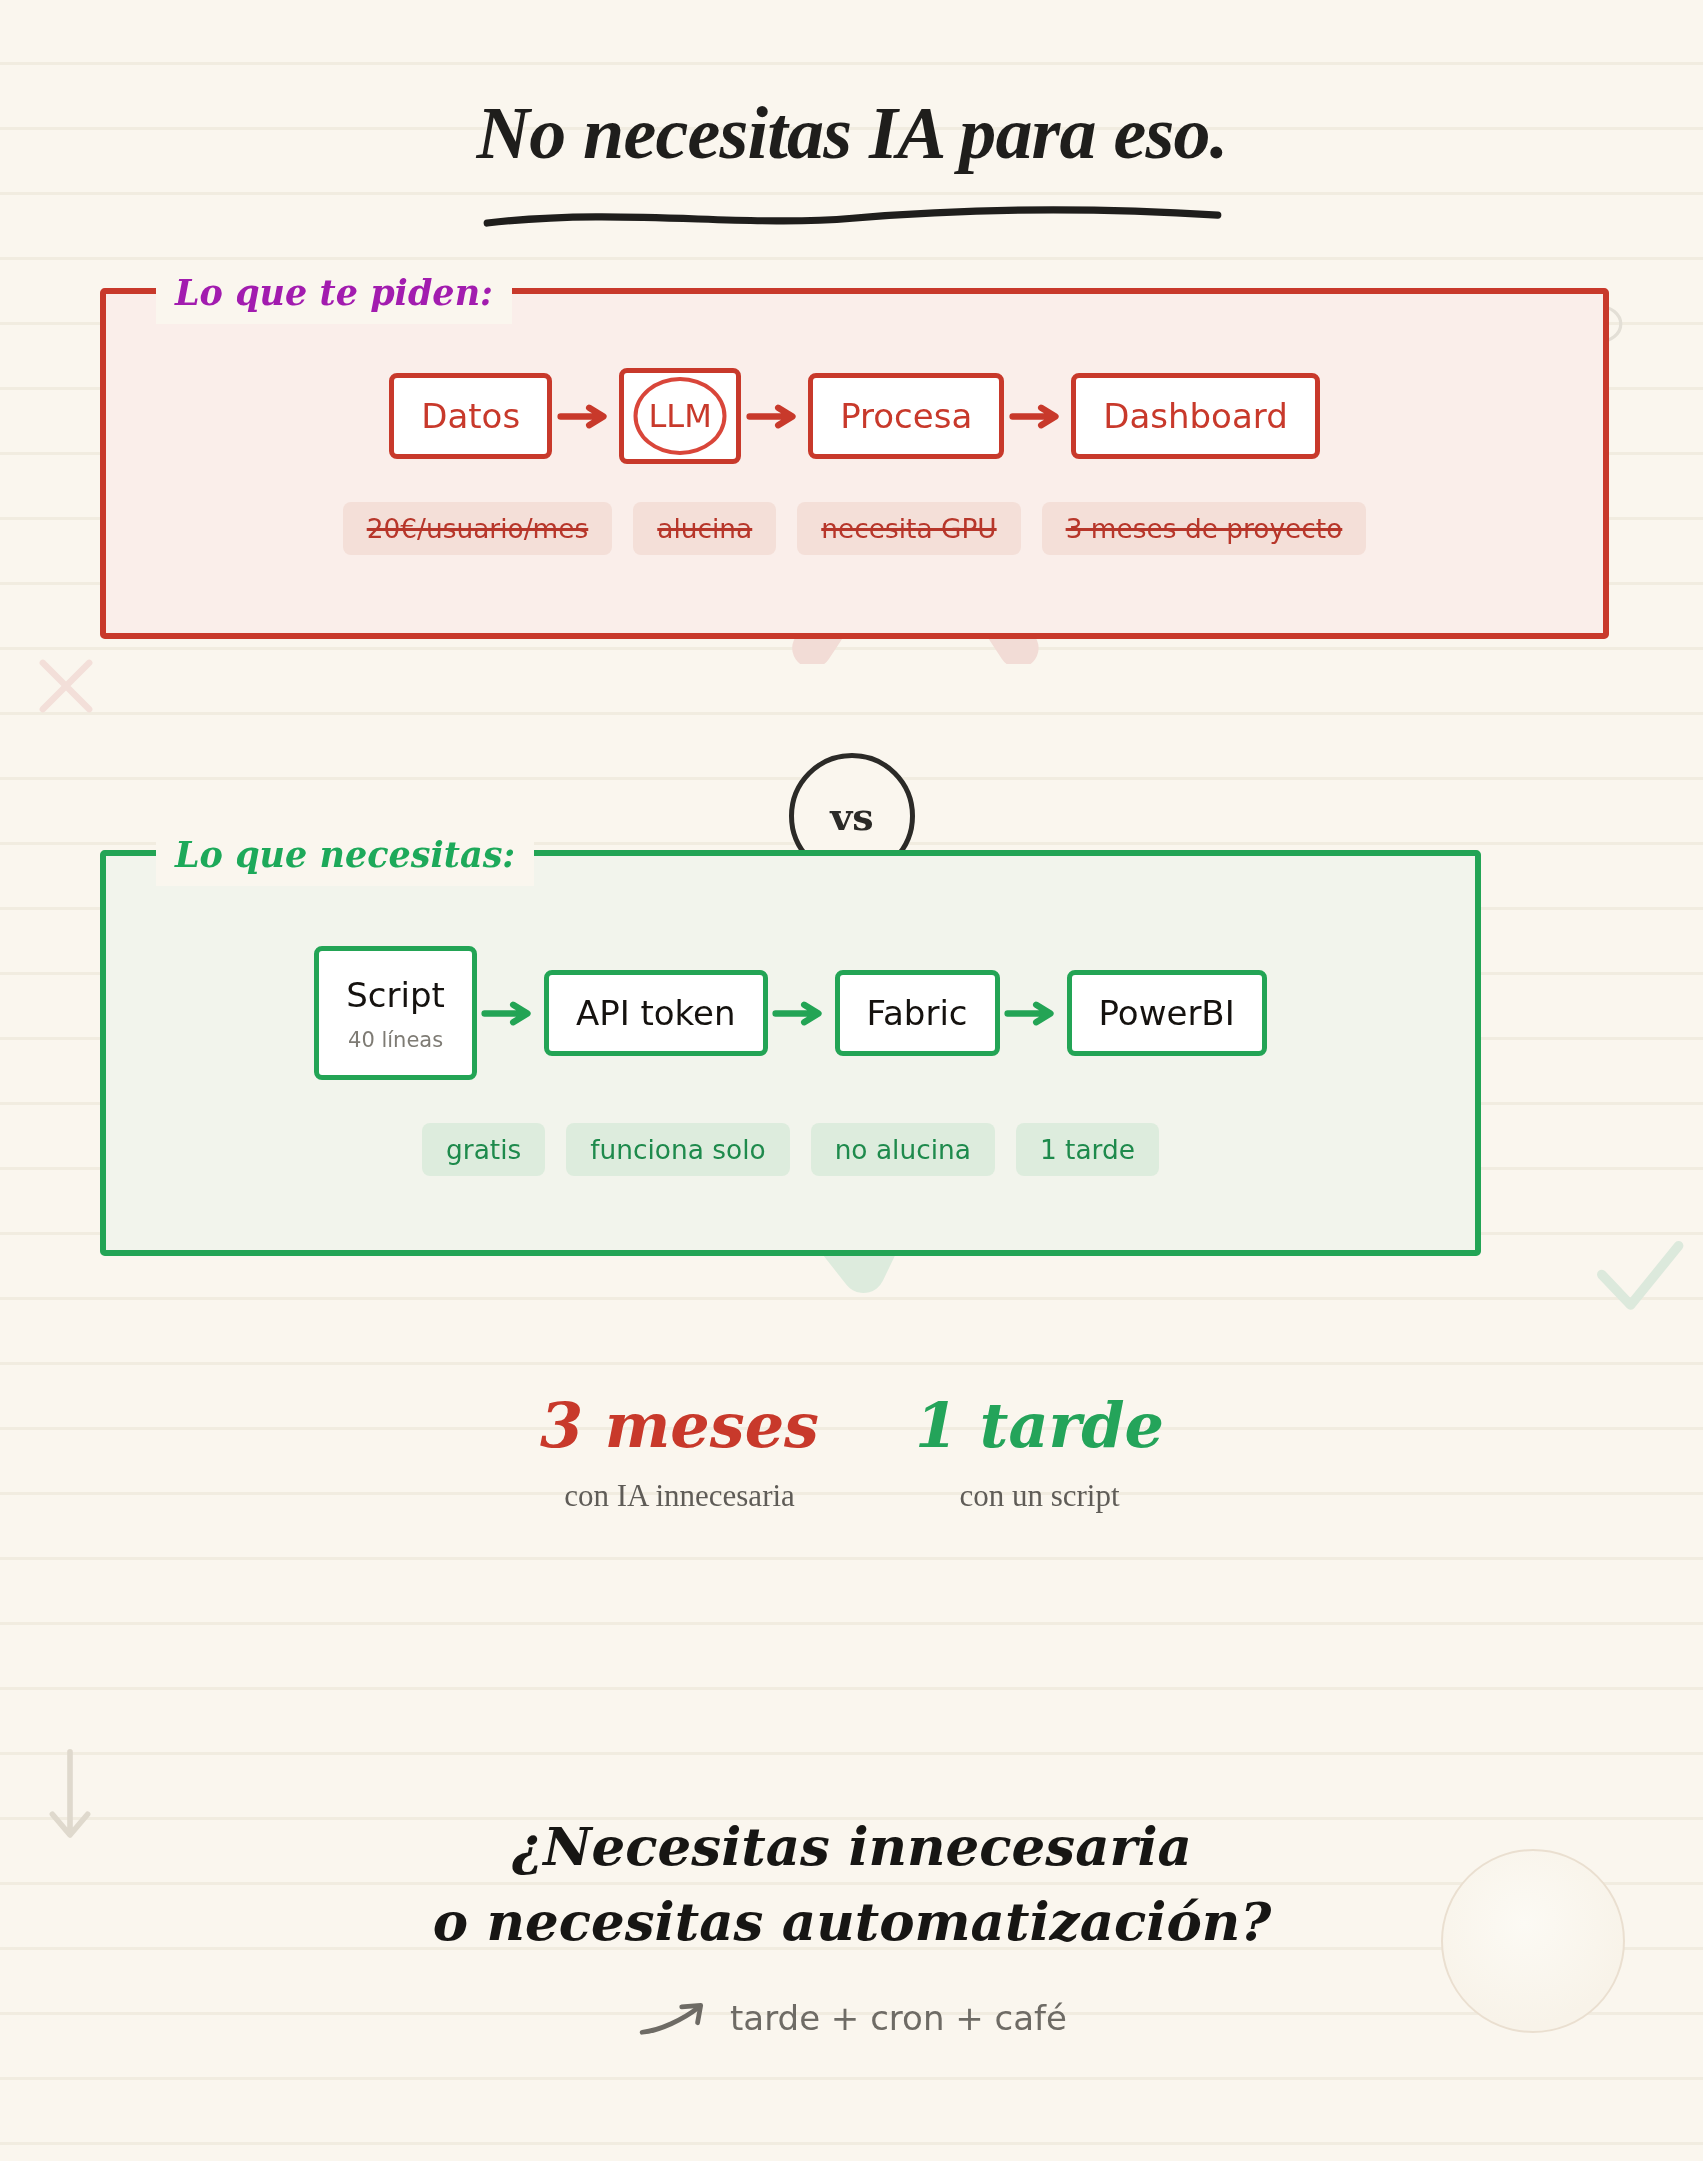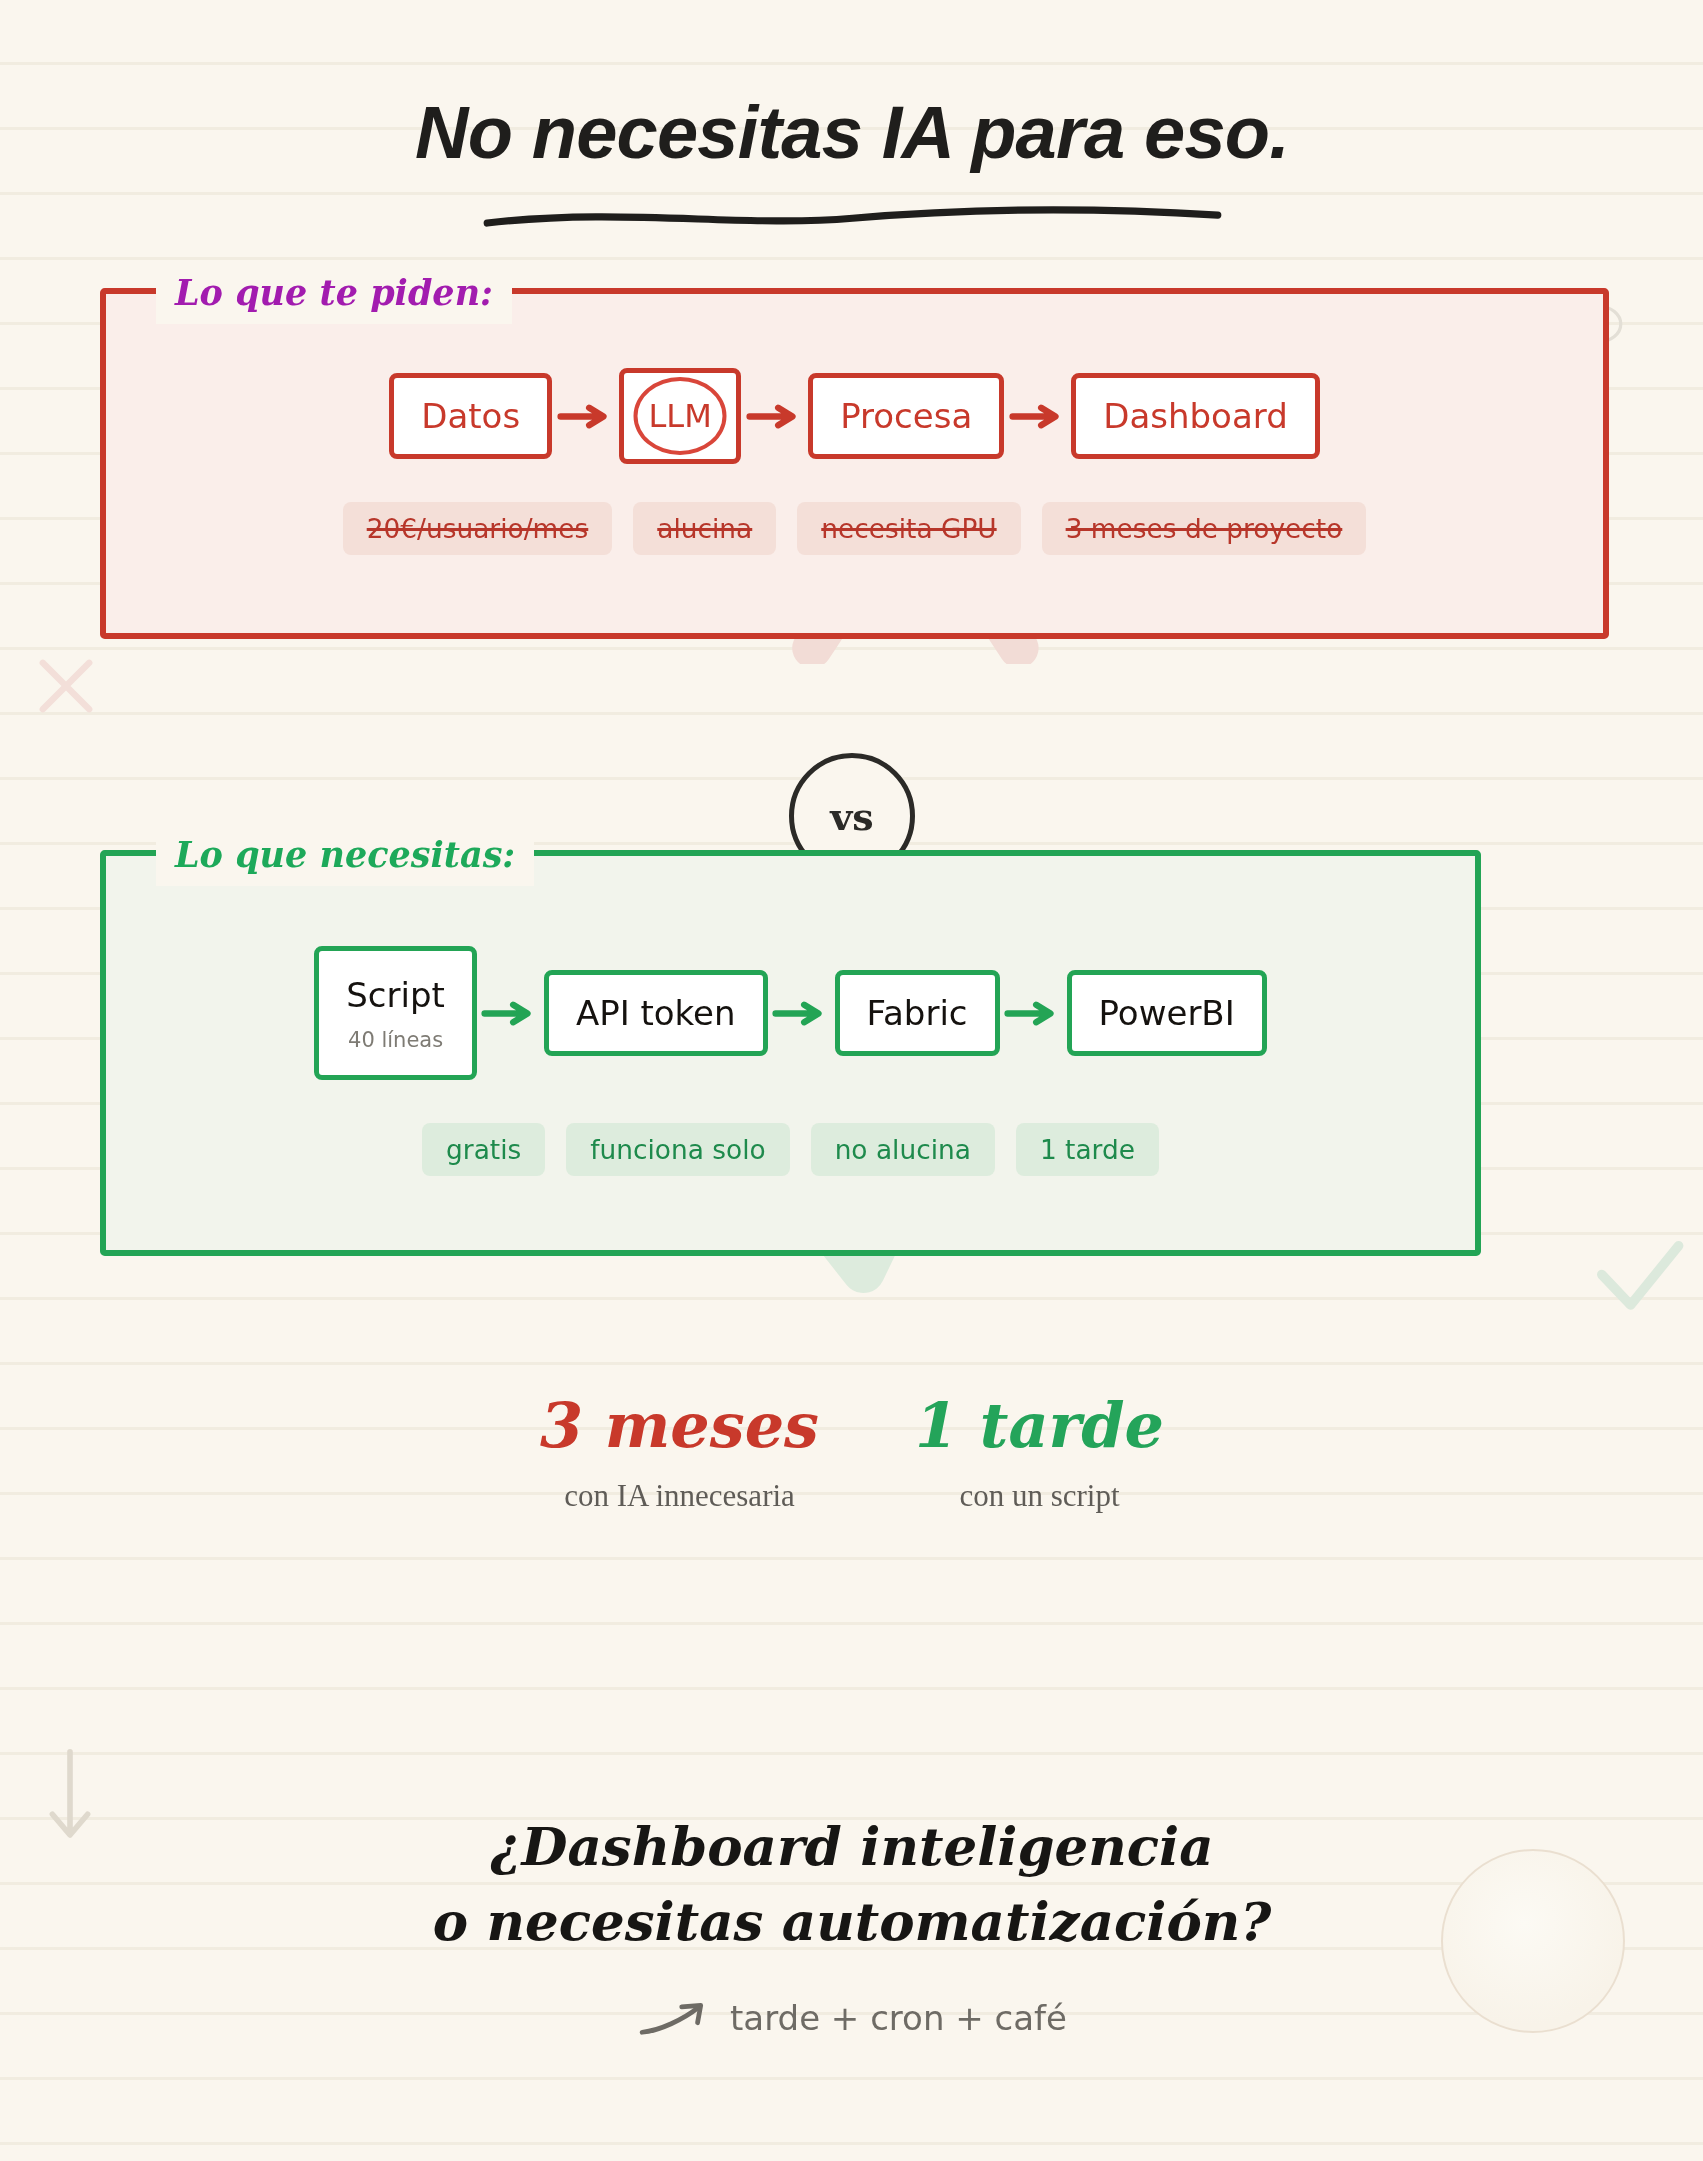--- a/index.html
+++ b/index.html
@@ -32,21 +32,21 @@
                       border:2.4px solid #EADFD0; border-radius:50%;
                       background:radial-gradient(circle at 45% 40%, #FCFAF4 0%, #F8F3E9 70%); }
   #deco-arrow-down  { left:46px;  top:1747px; width:48px;  height:96px; }
   #deco-check-br    { left:1589px;top:1225px; width:104px; height:96px; }
   #deco-bigx        { left:785px; top:320px;  width:256px; height:344px; }
   #deco-bigcheck    { left:745px; top:953px; width:288px; height:352px; }
 
   
   #title-block { position:absolute; left:0; top:96px; width:1704px; text-align:center; }
   #title {
-    font-family:Liberation Sans, sans-serif;
+    font-family:Liberation Serif, serif;
     font-weight:bold; font-style:italic;
     font-size:74px; letter-spacing:-0.8px;
     color:#1F1E1C;
     line-height:1;
   }
   #title-underline { display:block; margin:34px auto 0; }
 
   
   .panel { position:absolute; border-radius:4.8px; }
   #panel-red {
@@ -337,21 +337,21 @@
       <div class="stat-value stat-red">3 meses</div>
       <div class="stat-label">con IA innecesaria</div>
     </div>
     <div class="stat">
       <div class="stat-value stat-green">1 tarde</div>
       <div class="stat-label">con un script</div>
     </div>
   </div>
 
   <div id="footer">
-    <div class="footer-line">¿Dashboard inteligencia</div>
+    <div class="footer-line">¿Necesitas innecesaria</div>
     <div class="footer-line">o necesitas automatización?</div>
     <div id="footer-caption-wrap">
       <svg width="72" height="38" viewBox="0 0 90 48">
         <path d="M6 42 C28 40 58 26 78 10" stroke="#6E6B65" stroke-width="6" fill="none" stroke-linecap="round"></path>
         <path d="M56 10 L80 8 L76 30" stroke="#6E6B65" stroke-width="6" fill="none" stroke-linecap="round" stroke-linejoin="round"></path>
       </svg>
       <span id="footer-caption">tarde + cron + café</span>
     </div>
   </div>
 

